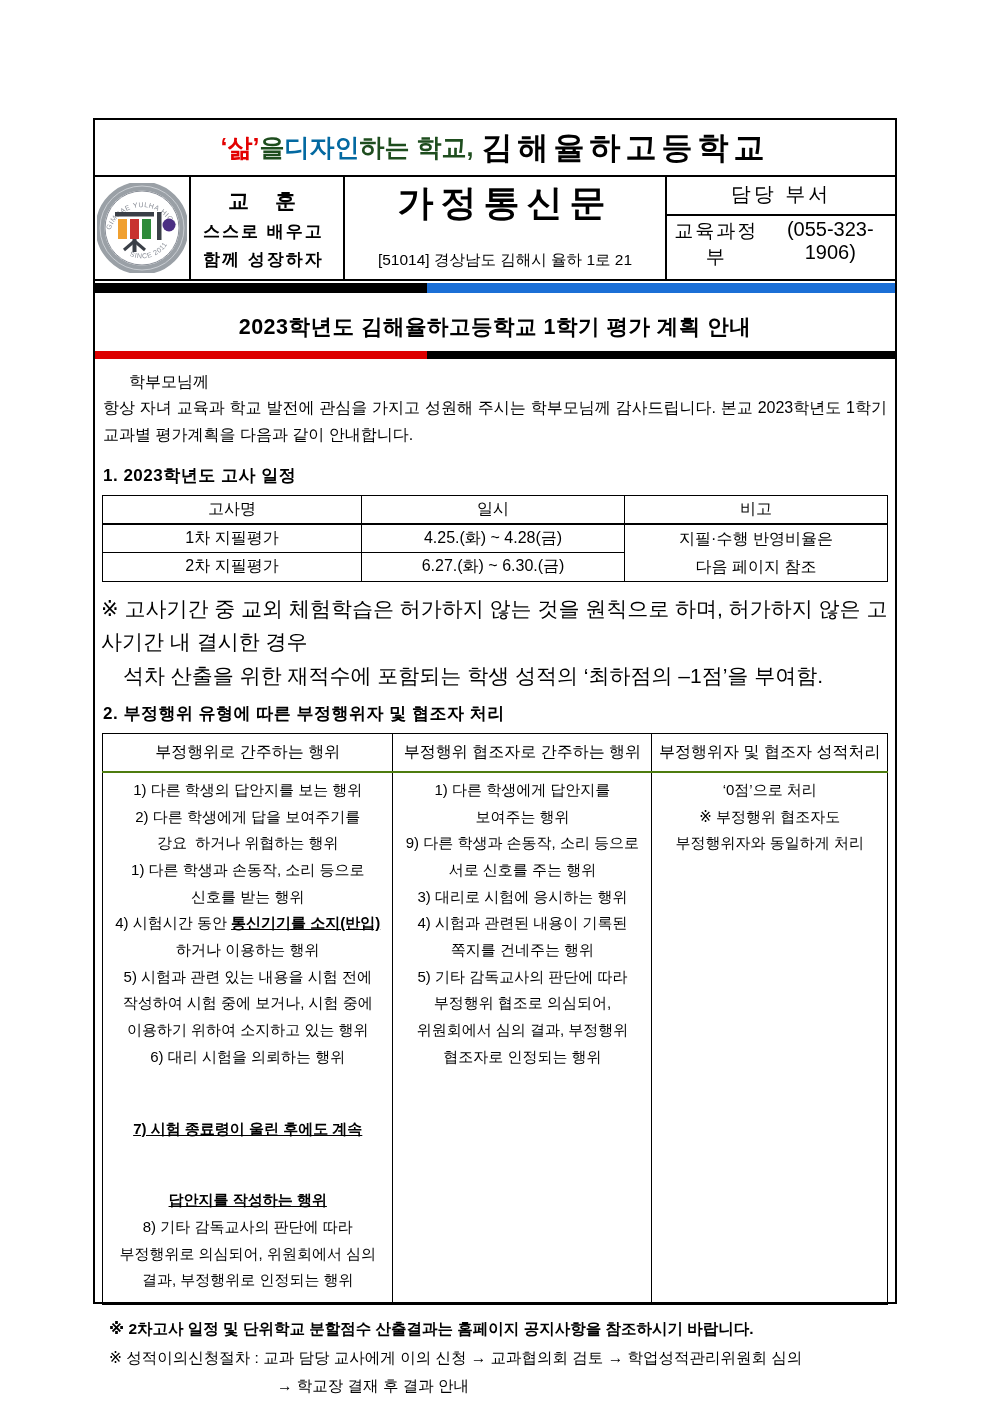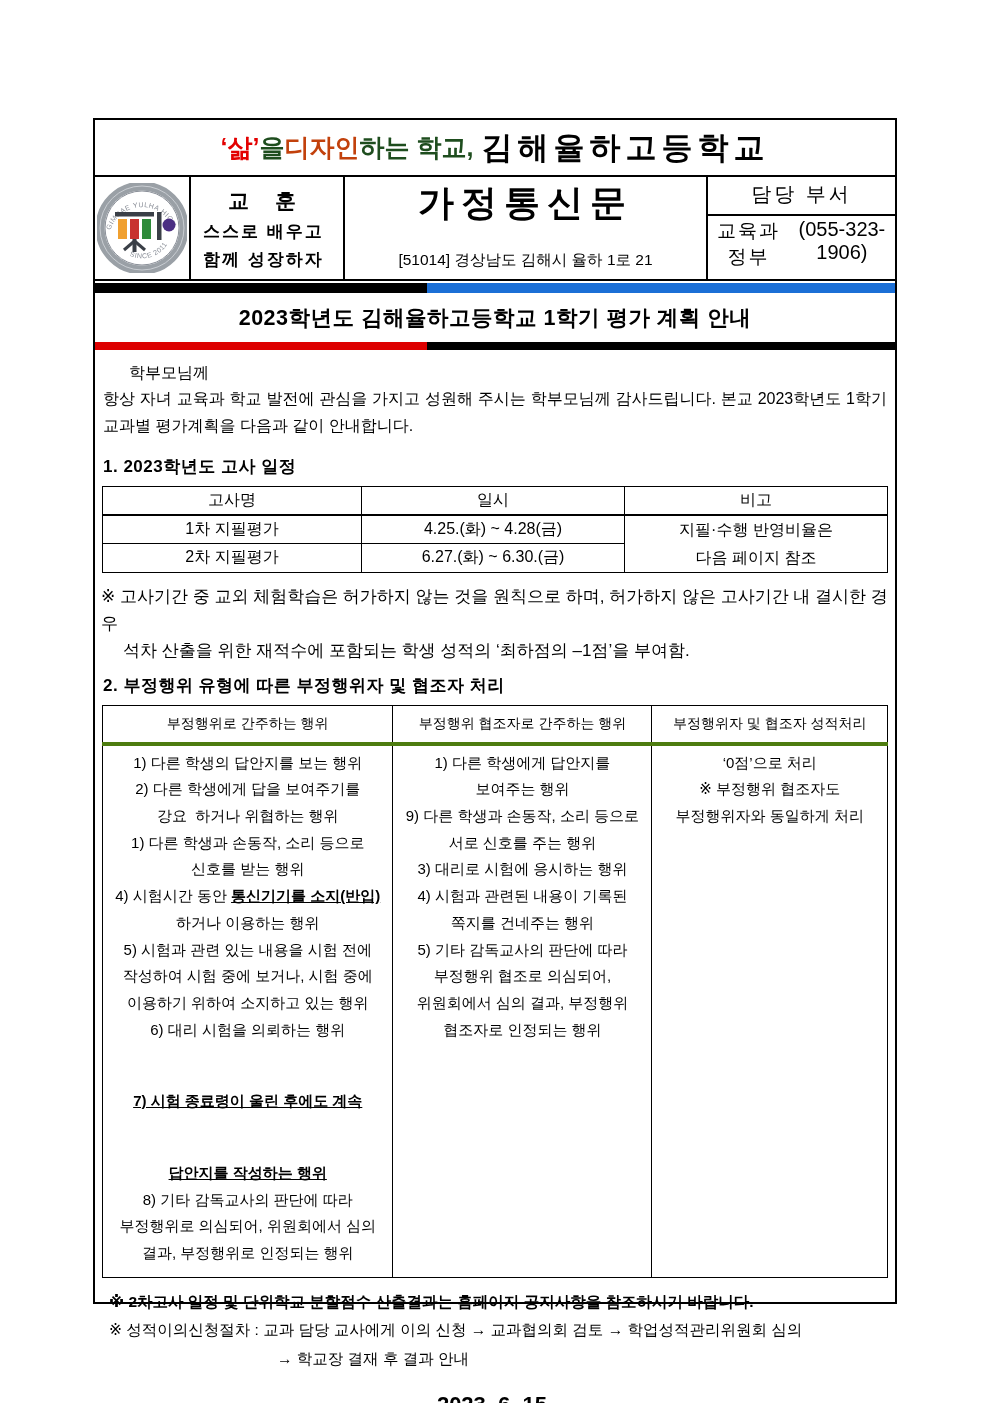--- a/index.html
+++ b/index.html
@@ -15,64 +15,64 @@
   }
   
   .slogan-row {
     height:57px; border-bottom:2px solid #000;
     display:flex; align-items:center; justify-content:center;
     white-space:nowrap;
   }
   .slogan-small { font-size:25px; font-weight:bold; }
   .slogan-red   { color:#e30000; }
   .slogan-green { color:#1e4d1e; }
-  .slogan-blue  { color:#c2410c; }
+  .slogan-blue  { color:#0369a1; }
   .slogan-school { font-size:31px; font-weight:bold; color:#000; letter-spacing:5px; margin-left:8px; }
   .head-row { height:104px; border-bottom:2px solid #000; display:flex; }
   .logo-cell { width:96px; border-right:2px solid #000; display:flex; align-items:center; justify-content:center; }
   .motto-cell { width:154px; border-right:2px solid #000; padding:6px 4px; text-align:center; }
   .motto-label { font-size:21px; font-weight:bold; letter-spacing:10px; margin-top:4px; }
   .motto-line { font-size:17px; font-weight:bold; letter-spacing:2px; margin-top:5px; text-align:left; padding-left:8px; white-space:nowrap; }
   .motto-lines { margin-top:4px; }
-  .center-cell { width:363px; border-right:2px solid #000; display:flex; flex-direction:column; justify-content:space-between; padding:2px 0 8px 0; }
+  .center-cell { width:322px; border-right:2px solid #000; display:flex; flex-direction:column; justify-content:space-between; padding:2px 0 8px 0; }
   .doc-type { font-size:36px; font-weight:bold; letter-spacing:7px; text-align:center; }
   .address { font-size:15.5px; text-align:center; white-space:nowrap; }
   .dept-cell { flex:1; display:flex; flex-direction:column; }
   .dept-label { font-size:20px; text-align:center; padding:4px 0 6px 0; border-bottom:2px solid #000; letter-spacing:3px; }
   .dept-body { flex:1; display:flex; flex-direction:row; justify-content:space-around; padding:2px 0; }
   .dept-name { font-size:19px; text-align:center; letter-spacing:2px; }
   .dept-phone { font-size:20px; text-align:center; }
   
   .bar { display:flex; width:100%; }
   .bar1 { height:10px; margin-top:2px; }
   .bar1 .seg-a { width:41.5%; background:#000; }
   .bar1 .seg-b { flex:1; background:#1b6fd6; }
   .bar2 { height:8px; }
   .bar2 .seg-a { width:41.5%; background:#dd0000; }
   .bar2 .seg-b { flex:1; background:#000; }
   
-  .doc-title { font-size:21.5px; font-weight:bold; text-align:center; padding:10px 0 10px 0; letter-spacing:0.5px; }
+  .doc-title { font-size:21.5px; font-weight:bold; text-align:center; padding:19px 0 10px 0; letter-spacing:0.5px; }
   
   .greeting { padding:10px 8px 6px 8px; font-size:16px; line-height:1.65; }
   .salutation { padding-left:26px; }
   .greet-body { text-align:justify; }
   
   .sec-heading { font-size:17px; font-weight:bold; padding:10px 0 6px 8px; letter-spacing:0.5px; }
   
   table { border-collapse:collapse; }
   .t1 { width:calc(100% - 14px); margin:2px 7px 0 7px; font-size:16px; }
   .t1 th, .t1 td { border:1px solid #000; text-align:center; height:28px; font-weight:normal; }
   .t1 tr.hdr th { border-bottom:2px solid #000; }
   .t1 .note-cell { line-height:1.75; }
-  .s1-footnote { font-size:17px; padding:10px 4px 0 6px; line-height:1.6; }
+  .s1-footnote { font-size:21px; padding:10px 4px 0 6px; line-height:1.6; }
   .s1-footnote .fn2 { padding-left:22px; }
   
   .t2 { width:calc(100% - 14px); margin:2px 7px 0 7px; font-size:15px; }
   .t2 th, .t2 td { border:1px solid #000; text-align:center; vertical-align:top; font-weight:normal; }
-  .t2 th { height:38px; vertical-align:middle; font-size:14px; border-bottom:4px solid #4d7c0f; }
+  .t2 th { height:38px; vertical-align:middle; font-size:16px; border-bottom:2px solid #4d7c0f; }
   .t2 td { padding:4px 2px 10px 2px; line-height:1.78; }
   .t2 .c1 { width:37%; }
   .t2 .c2 { width:33%; }
   .t2 .c3 { width:30%; }
   .t2-line { white-space:pre-wrap; }
   .emph { font-weight:bold; text-decoration:underline;margin-top:45px; }
   
   .footer-notes { padding:10px 4px 0 14px; font-size:15.5px; line-height:1.85; }
   .fnote-bold { font-weight:bold; }
   .fnote-indent { padding-left:168px; }

